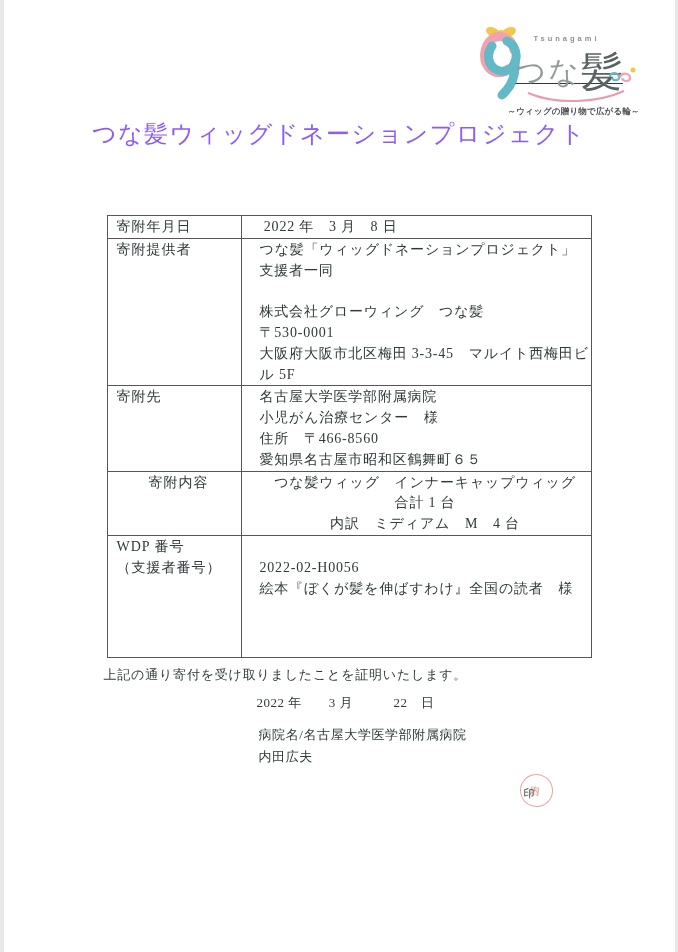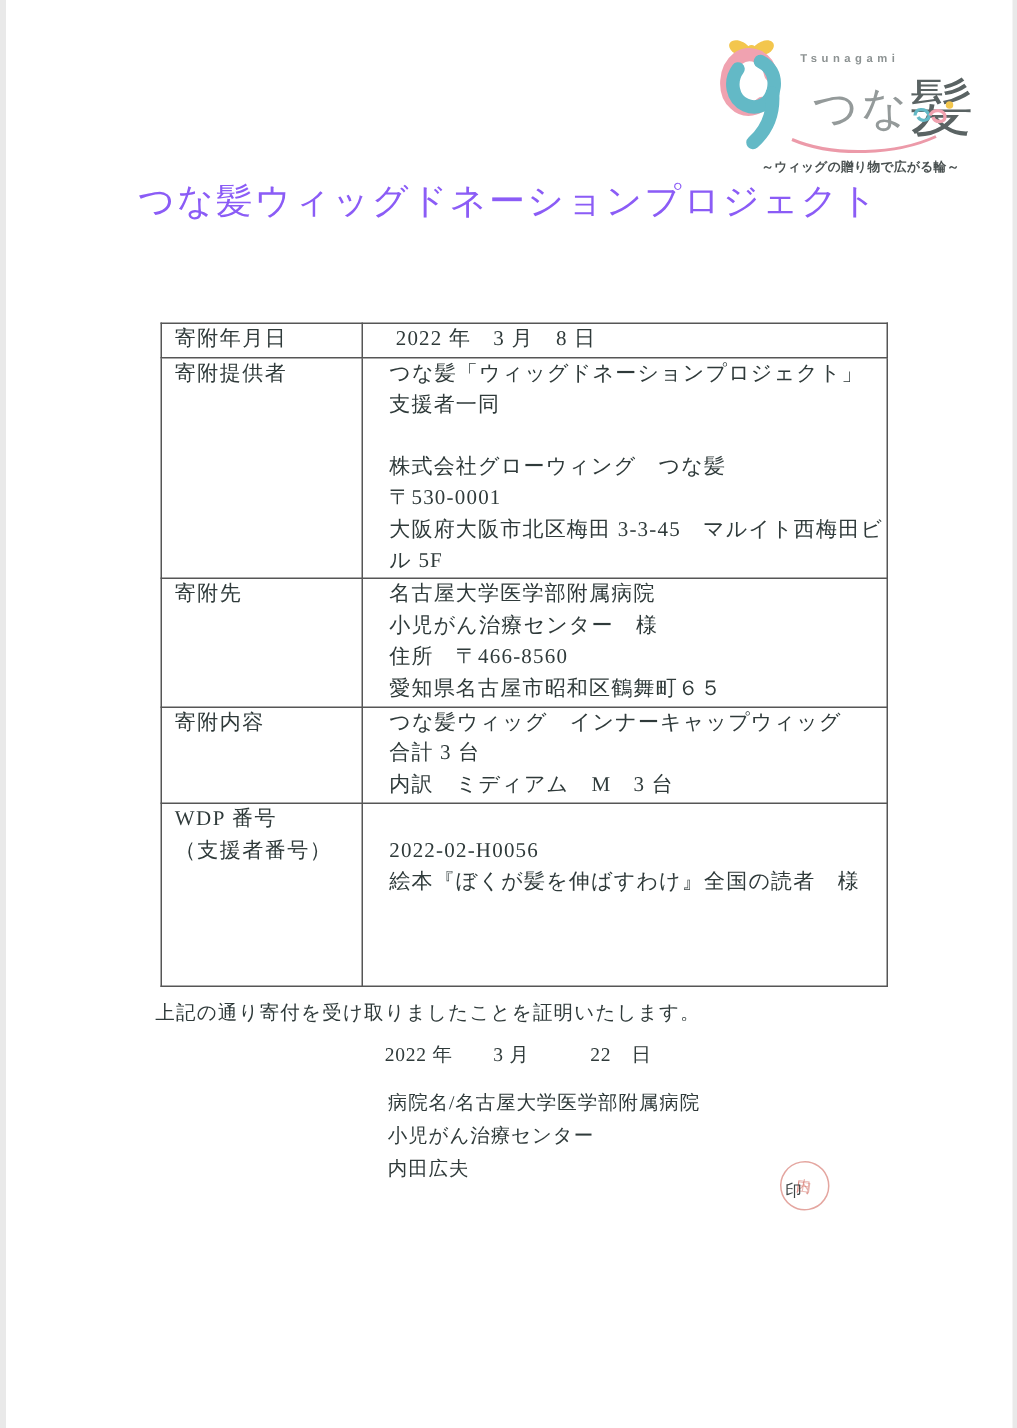--- a/index.html
+++ b/index.html
@@ -11,21 +11,21 @@
   }
 
   
   .logo{position:absolute;top:18px;left:474px;width:170px;height:88px;}
   .logo-icon{position:absolute;left:0;top:4px;width:46px;height:78px;}
   .logo-en{
     position:absolute;left:56px;top:16px;
     font-family:"Liberation Sans","DejaVu Sans",sans-serif;
     font-size:7.5px;letter-spacing:3px;color:#8c9292;font-weight:bold;
   }
-  .logo-jp{position:absolute;left:64px;top:22px;white-space:nowrap;}
+  .logo-jp{position:absolute;left:38px;top:22px;white-space:nowrap;text-decoration:underline;}
   .logo-jp-head{font-size:30px;color:#949a9a;letter-spacing:2px;}
   .logo-jp-tail{font-size:42px;color:#5a6363;position:relative;top:4px;}
   .logo-swirl{position:absolute;left:130px;top:48px;}
   .logo-curve{position:absolute;left:48px;top:72px;}
   .logo-tagline{
     position:absolute;left:30px;top:88px;width:140px;
     font-family:"Liberation Sans","DejaVu Sans",sans-serif;
     font-size:8.5px;font-weight:bold;letter-spacing:0.2px;color:#4a5151;
     white-space:nowrap;
   }
@@ -43,21 +43,21 @@
   .cert-table td{
     border:1px solid #565656;vertical-align:top;
     font-size:14px;line-height:20.8px;padding:1px 0 0 0;
   }
   .cert-table td div{white-space:pre-wrap;}
   .cert-table .label-cell{width:124px;padding-left:9px;letter-spacing:1px;}
   .cert-table .value-cell{padding-left:18px;letter-spacing:0.8px;}
   .cert-table tr:nth-child(1){height:21px;}
   .cert-table tr:nth-child(2){height:125px;}
   .cert-table tr:nth-child(3){height:83px;}
-  .cert-table tr:nth-child(4){height:41px;}
+  .cert-table tr:nth-child(4){height:41px;text-align:center;}
   .cert-table tr:nth-child(5){height:122px;}
 
   
   .statement{position:absolute;left:100px;top:666px;font-size:13px;letter-spacing:0.8px;}
   .closing-date{position:absolute;left:253px;top:694px;font-size:13px;letter-spacing:0.5px;}
   .closing-block{position:absolute;left:255px;top:724px;font-size:13px;line-height:22px;letter-spacing:0.6px;}
 
   
   .seal{position:absolute;left:514px;top:773px;width:35px;height:35px;}
   .seal-circle{
@@ -142,43 +142,42 @@
             <div>小児がん治療センター　様</div>
             <div>住所　〒466-8560</div>
             <div>愛知県名古屋市昭和区鶴舞町６５</div>
           </td>
         </tr>
         <tr>
           <td class="label-cell">
             <div>寄附内容</div>
           </td>
           <td class="value-cell">
-            <div>つな髪ウィッグ　インナーキャップウィッグ　合計 3 台</div>
-            <div>内訳　ミディアム　M　3 台</div>
+            <div>つな髪ウィッグ　インナーキャップウィッグ　合計 1 台</div>
+            <div>内訳　ミディアム　M　4 台</div>
           </td>
         </tr>
         <tr>
           <td class="label-cell">
             <div>WDP 番号</div>
             <div>（支援者番号）</div>
           </td>
           <td class="value-cell">
             <div>&nbsp;</div>
             <div>2022-02-H0056</div>
             <div>絵本『ぼくが髪を伸ばすわけ』全国の読者　様</div>
           </td>
         </tr>
       </tbody>
   </table>
 
   <div class="statement">上記の通り寄付を受け取りましたことを証明いたします。</div>
   <div class="closing-date">2022 年　　3 月　　　22　日</div>
   <div class="closing-block">
     <div>病院名/名古屋大学医学部附属病院</div>
-    <div>小児がん治療センター</div>
     <div>内田広夫</div>
   </div>
 
   <div class="seal">
     <div class="seal-circle"></div>
     <div class="seal-inner">内田</div>
     <div class="seal-print">印</div>
   </div>
 
 </div>

